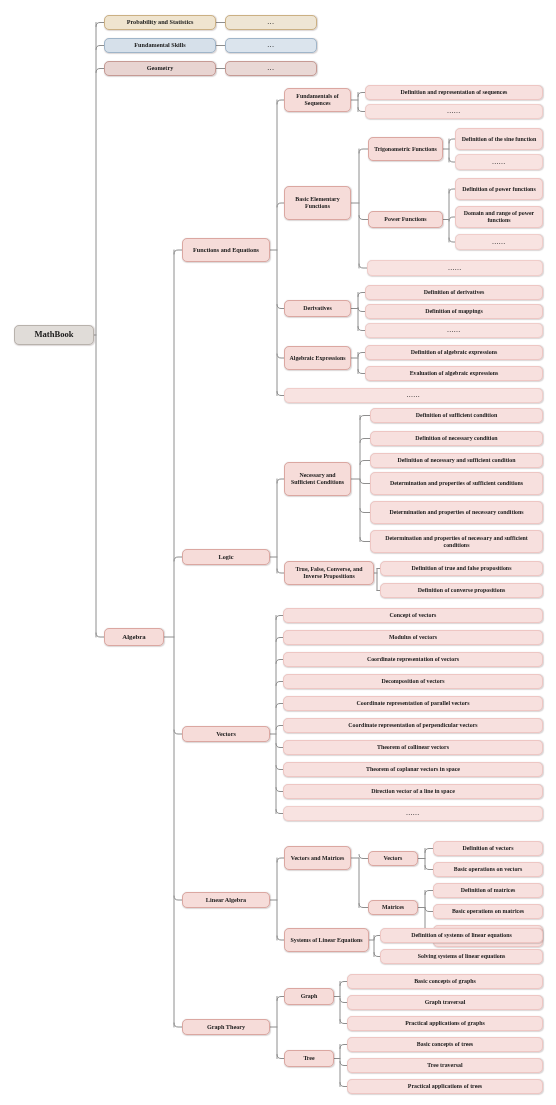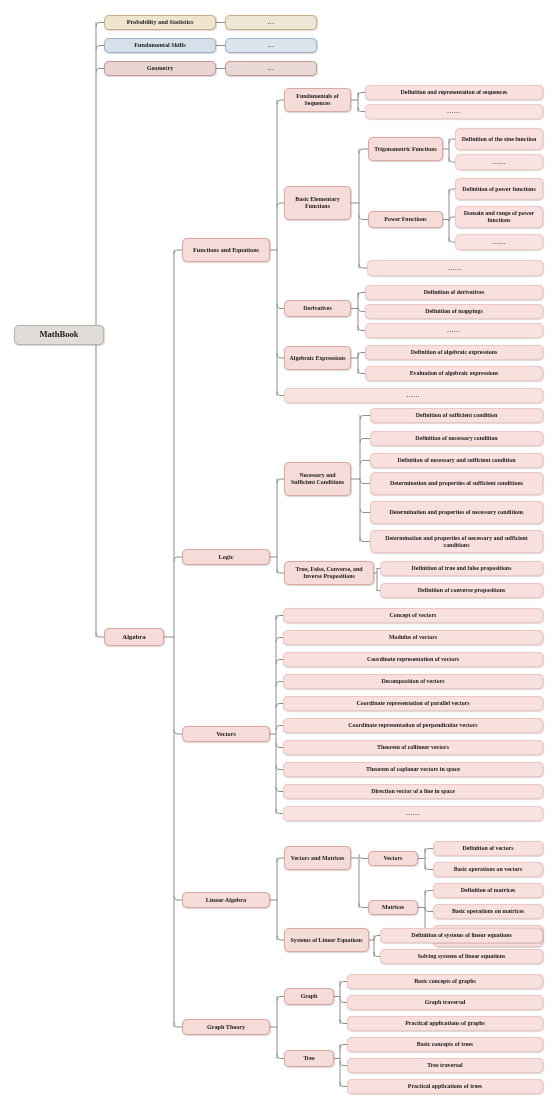--- a/index.html
+++ b/index.html
@@ -152,21 +152,21 @@
       <path d="M340 985.5 Q340 981.5 344 981.5 H347" fill="none" stroke="#8e8e8e" stroke-width="1" stroke-linecap="round" stroke-linejoin="round"></path>
       <path d="M340 998.5 Q340 1002.5 344 1002.5 H347" fill="none" stroke="#8e8e8e" stroke-width="1" stroke-linecap="round" stroke-linejoin="round"></path>
       <path d="M340 1019.5 Q340 1023.5 344 1023.5 H347" fill="none" stroke="#8e8e8e" stroke-width="1" stroke-linecap="round" stroke-linejoin="round"></path>
       <path d="M334 1058.5 H340" fill="none" stroke="#8e8e8e" stroke-width="1" stroke-linecap="round" stroke-linejoin="round"></path>
       <path d="M340 1044.5 V1086.5" fill="none" stroke="#8e8e8e" stroke-width="1" stroke-linecap="round" stroke-linejoin="round"></path>
       <path d="M340 1048.5 Q340 1044.5 344 1044.5 H347" fill="none" stroke="#8e8e8e" stroke-width="1" stroke-linecap="round" stroke-linejoin="round"></path>
       <path d="M340 1061.5 Q340 1065.5 344 1065.5 H347" fill="none" stroke="#8e8e8e" stroke-width="1" stroke-linecap="round" stroke-linejoin="round"></path>
       <path d="M340 1082.5 Q340 1086.5 344 1086.5 H347" fill="none" stroke="#8e8e8e" stroke-width="1" stroke-linecap="round" stroke-linejoin="round"></path>
     </svg>
   <div id="nodes-layer">
-      <div class="node pal-root fs11" style="left: 14px; top: 325px; width: 90px; height: 20px;">
+      <div class="node pal-root fs11" style="left: 14px; top: 325px; width: 80px; height: 20px;">
         <span>MathBook</span>
       </div>
       <div class="node pal-tan fs9" style="left: 104px; top: 15px; width: 112px; height: 15px;">
         <span>Probability and Statistics</span>
       </div>
       <div class="node pal-tan-dim fs9" style="left: 225px; top: 15px; width: 92px; height: 15px;">
         <span class="dots">...</span>
       </div>
       <div class="node pal-blue fs9" style="left: 104px; top: 38px; width: 112px; height: 15px;">
         <span>Fundamental Skills</span>

